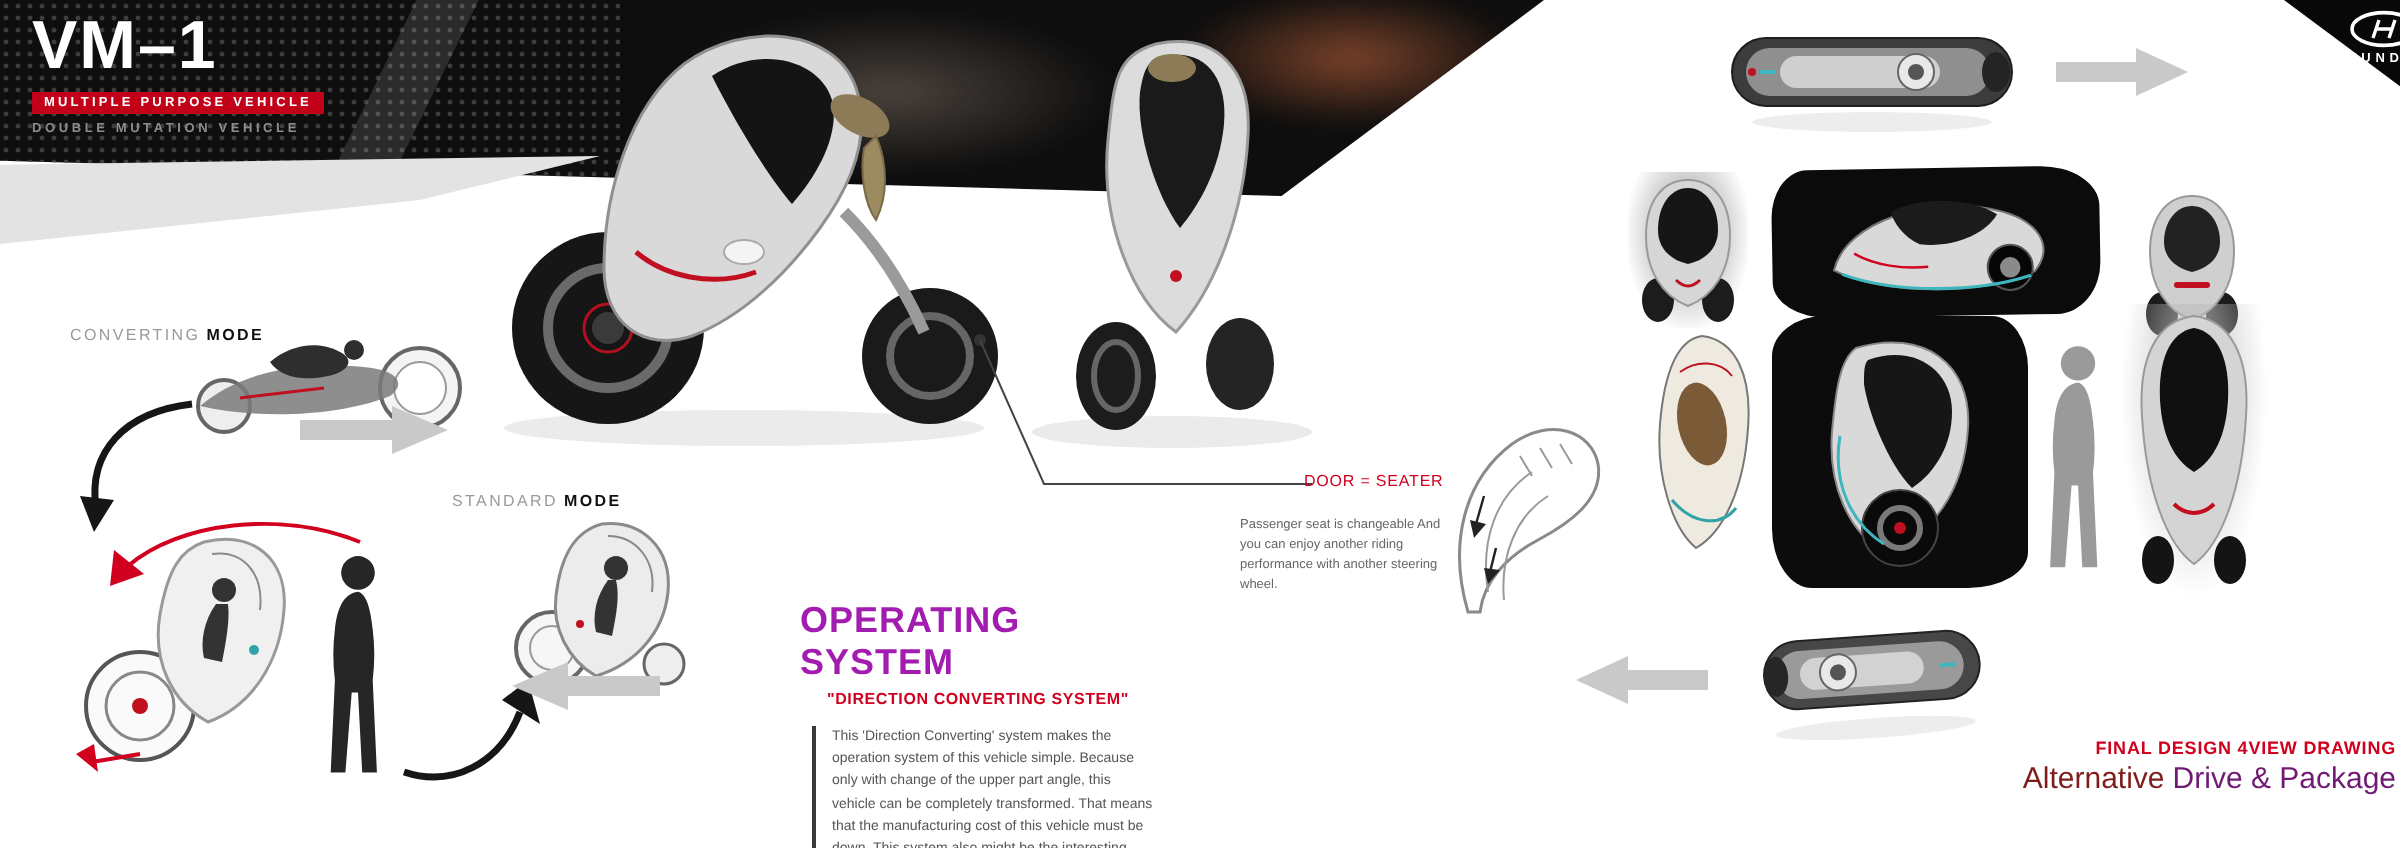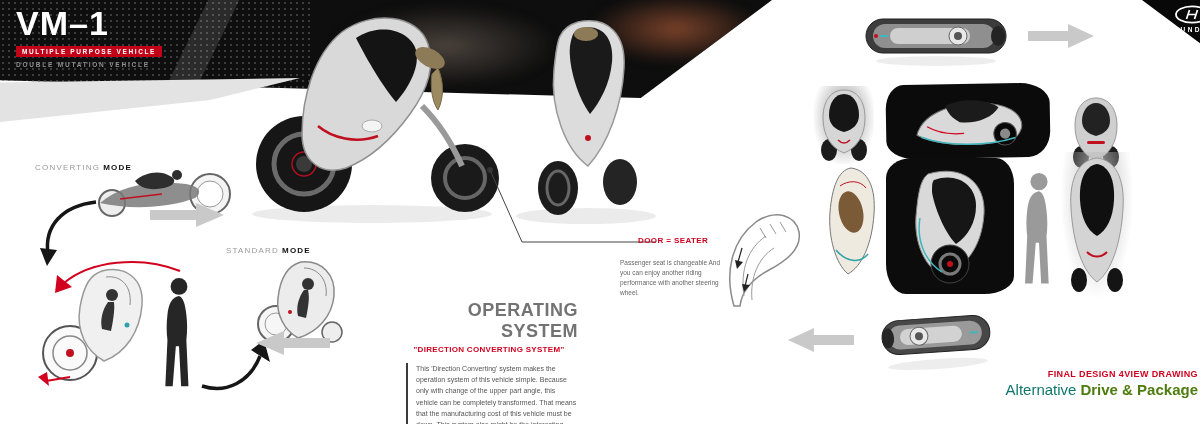--- a/index.html
+++ b/index.html
@@ -34,33 +34,33 @@
   .hy-text{right:2px;top:26px;width:72px;text-align:center;color:#fff;font-size:6.5px;
            font-weight:bold;letter-spacing:2.4px;}
 
   
   .mode-label{font-size:8px;letter-spacing:1.2px;color:#9a9a9a;white-space:nowrap;}
   .mode-label b{color:#111;font-weight:bold;margin-left:3px;}
   .label-moto{left:35px;top:163px;}
   .label-std{left:226px;top:246px;text-align:right;}
 
   .os-block{left:400px;top:300px;width:178px;}
-  .os-title{font-size:18px;font-weight:bold;color:#737373;letter-spacing:.5px;text-align:right;}
+  .os-title{font-size:18px;font-weight:bold;color:#a21caf;letter-spacing:.5px;text-align:left;}
   .os-sub{font-size:8px;font-weight:bold;color:#d1001f;text-align:center;margin-top:3px;letter-spacing:.3px;}
   .os-body{font-size:7px;color:#555;line-height:1.6;margin-top:9px;margin-left:6px;
            border-left:2px solid #3a3a3a;padding-left:8px;}
 
-  .door-label{left:638px;top:236px;font-size:8px;font-weight:bold;color:#d1001f;letter-spacing:.4px;}
+  .door-label{left:652px;top:236px;font-size:8px;font-weight:normal;color:#d1001f;letter-spacing:.4px;}
   .door-body{left:620px;top:258px;width:106px;font-size:6.5px;color:#666;line-height:1.55;}
 
   .final-block{right:30px;top:369px;text-align:right;}
   .final-kicker{font-size:9px;font-weight:bold;color:#d1001f;letter-spacing:.4px;}
   .final-title{font-size:15px;margin-top:2px;}
-  .final-title .lt{color:#0f766e;font-weight:normal;}
-  .final-title .bd{color:#4d7c0f;font-weight:bold;margin-left:4px;text-align:center;}
+  .final-title .lt{color:#7f1d1d;font-weight:normal;}
+  .final-title .bd{color:#701a75;font-weight:normal;margin-left:4px;text-align:center;}
 
   
   .main-render{left:222px;top:6px;width:292px;height:226px;}
   .second-render{left:500px;top:10px;width:172px;height:216px;}
   .callout{left:486px;top:166px;width:182px;height:84px;}
 
   .tv-top{left:860px;top:6px;width:152px;height:62px;}
   .arrow-r1{left:1028px;top:22px;width:68px;height:28px;}
   .fv-small{left:814px;top:86px;width:60px;height:78px;
             background:radial-gradient(ellipse at 50% 40%,#8c8c8c 0%,rgba(255,255,255,0) 75%);}

